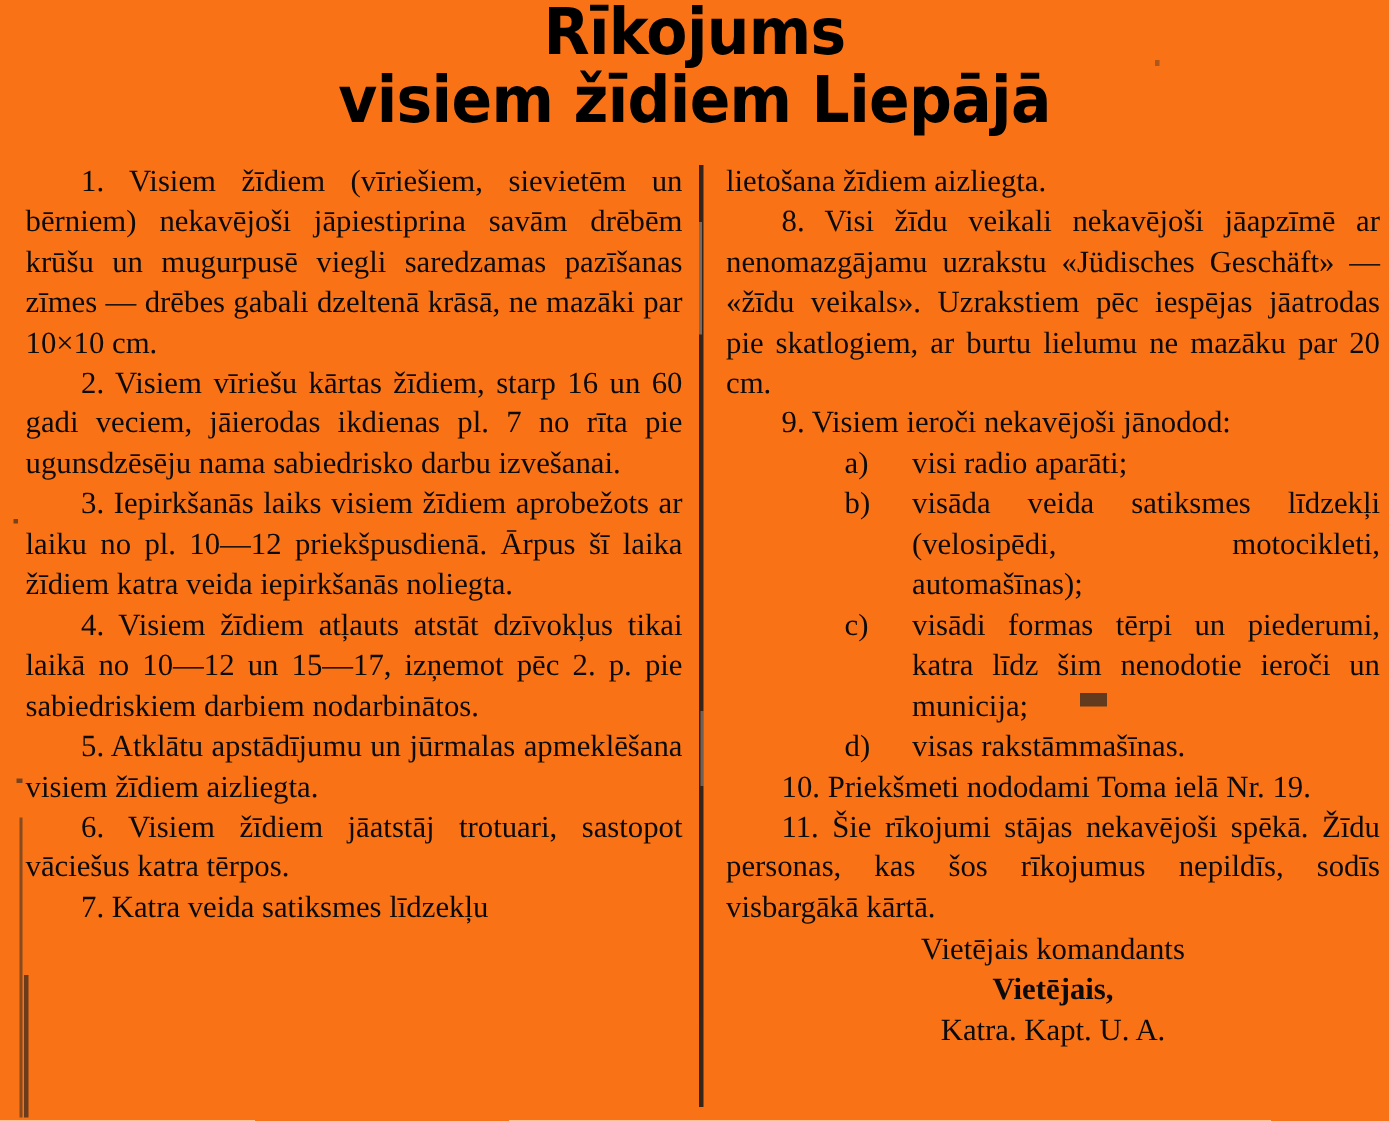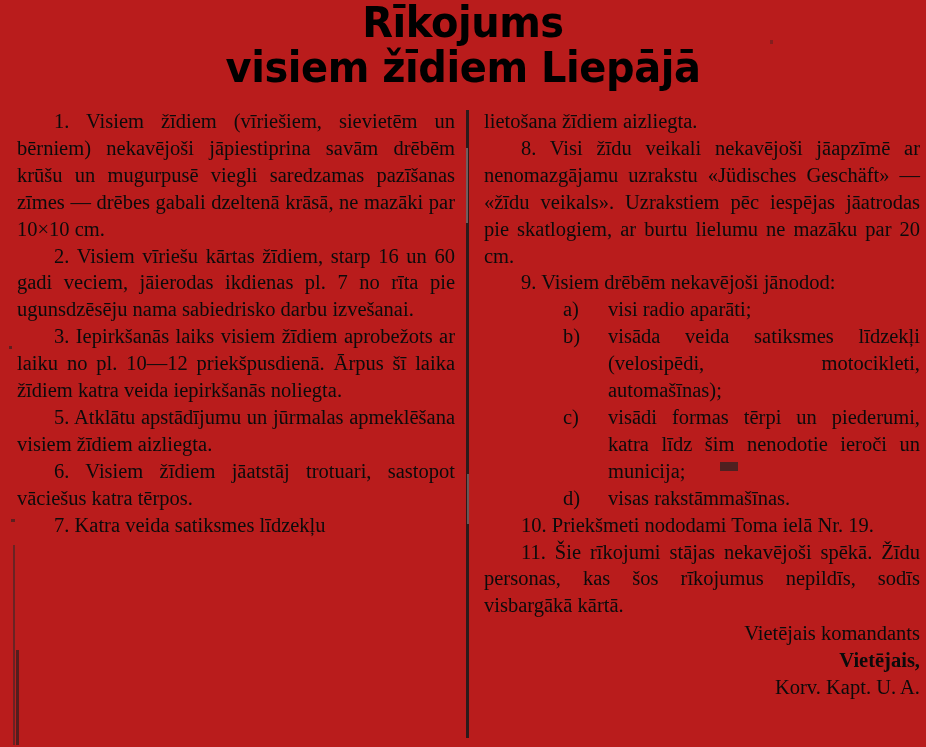--- a/index.html
+++ b/index.html
@@ -14,21 +14,21 @@
     font-family: "Liberation Serif", "DejaVu Serif", serif;
     color: #0b0b0b;
     position: relative;
     -webkit-font-smoothing: none;
   }
 
   
   #scan {
     position: absolute;
     inset: 0;
-    background: #b91c1c;
+    background: #f97316;
   }
 
   
   .headline {
     position: absolute;
     top: 2px;
     left: 0;
     width: 926px;
     text-align: center;
     font-family: "DejaVu Sans", "Liberation Sans", sans-serif;
@@ -98,21 +98,21 @@
     width: 34px;
     text-align: left;
   }
 
   
   .signature {
     margin-top: 1px;
     text-align: center;
     text-indent: 0;
   }
-  .signature div { text-indent: 0; text-align: right; }
+  .signature div { text-indent: 0; }
   .sig-role { }
   .sig-name { font-weight: 700; }
   .sig-rank { }
 
   
   .divider {
     position: absolute;
     left: 466px;
     top: 110px;
     width: 3px;
@@ -197,20 +197,24 @@
       <p>
         <span class="num">2.</span>
         <span>Visiem vīriešu kārtas žīdiem, starp 16 un 60 gadi veciem, jāierodas ikdienas pl. 7 no rīta pie ugunsdzēsēju nama sabiedrisko darbu izvešanai.</span>
       </p>
 
       <p>
         <span class="num">3.</span>
         <span>Iepirkšanās laiks visiem žīdiem aprobežots ar laiku no pl. 10—12 priekšpusdienā. Ārpus šī laika žīdiem katra veida iepirkšanās noliegta.</span>
       </p>
 
+      <p>
+        <span class="num">4.</span>
+        <span>Visiem žīdiem atļauts atstāt dzīvokļus tikai laikā no 10—12 un 15—17, izņemot pēc 2. p. pie sabiedriskiem darbiem nodarbinātos.</span>
+      </p>
 
       <p>
         <span class="num">5.</span>
         <span>Atklātu apstādījumu un jūrmalas apmeklēšana visiem žīdiem aizliegta.</span>
       </p>
 
       <p>
         <span class="num">6.</span>
         <span>Visiem žīdiem jāatstāj trotuari, sastopot vāciešus katra tērpos.</span>
       </p>
@@ -226,21 +230,21 @@
 
       <p class="cont">lietošana žīdiem aizliegta.</p>
 
       <p>
         <span class="num">8.</span>
         <span>Visi žīdu veikali nekavējoši jāapzīmē ar nenomazgājamu uzrakstu «Jüdisches Geschäft» — «žīdu veikals». Uzrakstiem pēc iespējas jāatrodas pie skatlogiem, ar burtu lielumu ne mazāku par 20 cm.</span>
       </p>
 
       <p>
         <span class="num">9.</span>
-        <span>Visiem drēbēm nekavējoši jānodod:</span>
+        <span>Visiem ieroči nekavējoši jānodod:</span>
       </p>
 
       <ul class="sublist">
         <li>
           <span class="marker">a)</span>
           <span>visi radio aparāti;</span>
         </li>
         <li>
           <span class="marker">b)</span>
           <span>visāda veida satiksmes līdzekļi (velosipēdi, motocikleti, automašīnas);</span>
@@ -261,19 +265,19 @@
       </p>
 
       <p>
         <span class="num">11.</span>
         <span>Šie rīkojumi stājas nekavējoši spēkā. Žīdu personas, kas šos rīkojumus nepildīs, sodīs visbargākā kārtā.</span>
       </p>
 
       <div class="signature">
         <div class="sig-role">Vietējais komandants</div>
         <div class="sig-name">Vietējais,</div>
-        <div class="sig-rank">Korv. Kapt. U. A.</div>
+        <div class="sig-rank">Katra. Kapt. U. A.</div>
       </div>
 
     </div>
 
   </div>
 </div>
 
 </body></html>

